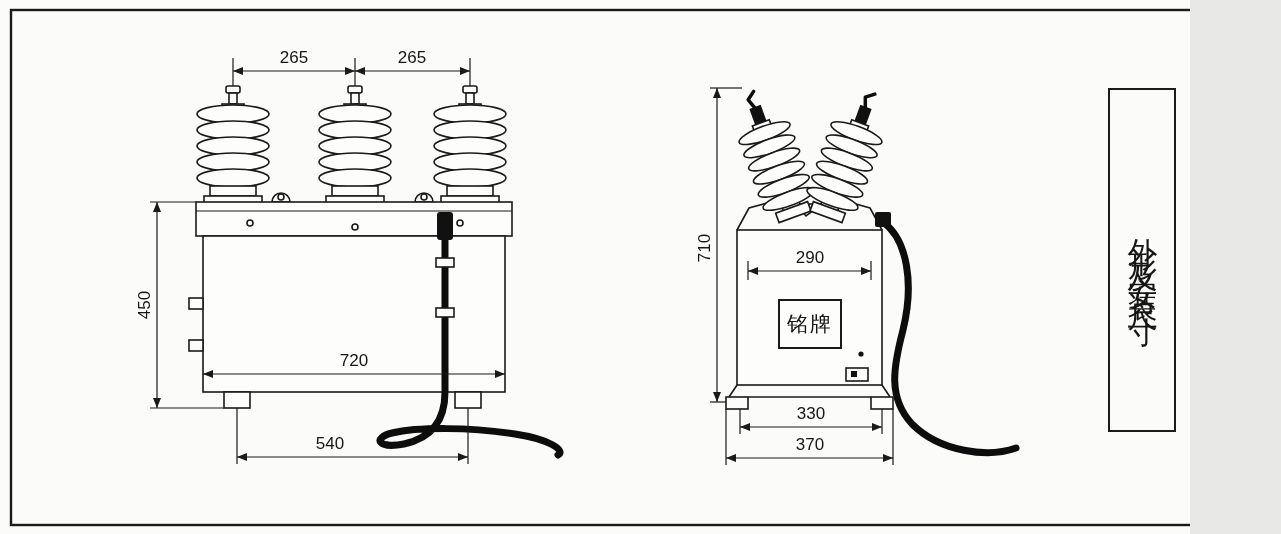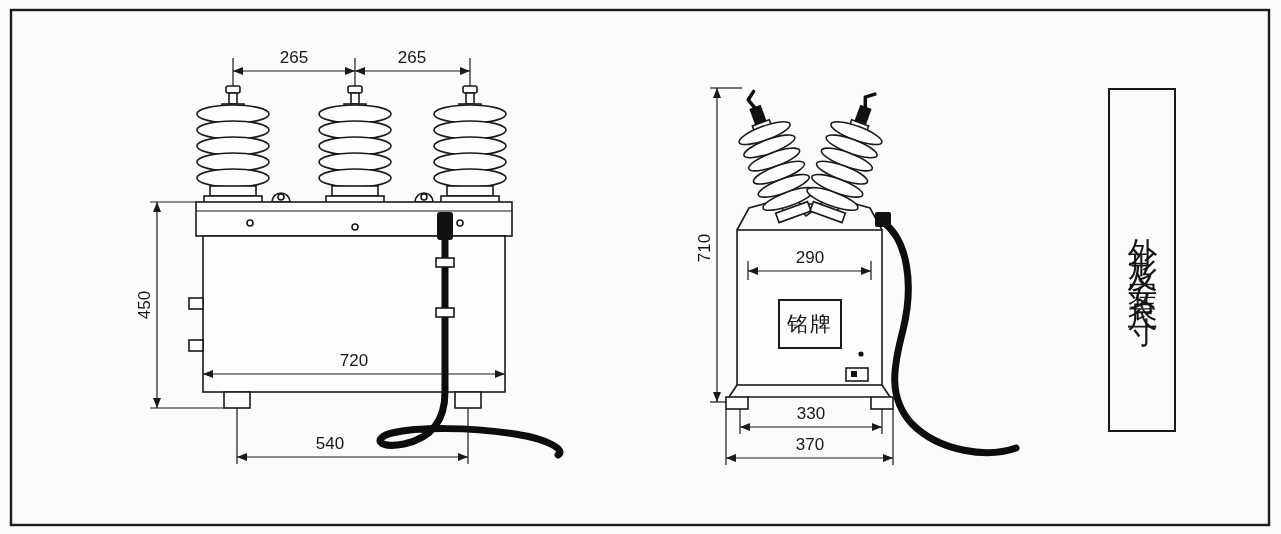--- a/index.html
+++ b/index.html
@@ -1,16 +1,16 @@
 <!DOCTYPE html>
 <html><head>
 <meta charset="utf-8">
 <style>
   html,body{margin:0;padding:0;background:#e8e8e6;}
-  .stage{position:relative;width:1281px;height:534px;background:#fbfbf9;overflow:hidden;
+  .stage{position:relative;width:1190px;height:534px;background:#fbfbf9;overflow:hidden;
          font-family:"Liberation Sans", sans-serif;}
   svg text{font-family:"Liberation Sans", sans-serif;fill:#161616;font-size:17px;}
   svg .cjk{font-size:21px;letter-spacing:2px;}
   .ln{stroke:#1a1a1a;stroke-width:1.6;fill:none;}
   .thin{stroke:#1a1a1a;stroke-width:1.2;fill:none;}
   .white{fill:#fdfdfc;stroke:#1a1a1a;stroke-width:1.6;}
   .dim{stroke:#1a1a1a;stroke-width:1.2;fill:none;}
   .cable{stroke:#0d0d0d;stroke-width:7;fill:none;stroke-linecap:round;stroke-linejoin:round;}
   .blk{fill:#111;stroke:none;}
   .panel{position:absolute;left:1108px;top:88px;width:64px;height:340px;

